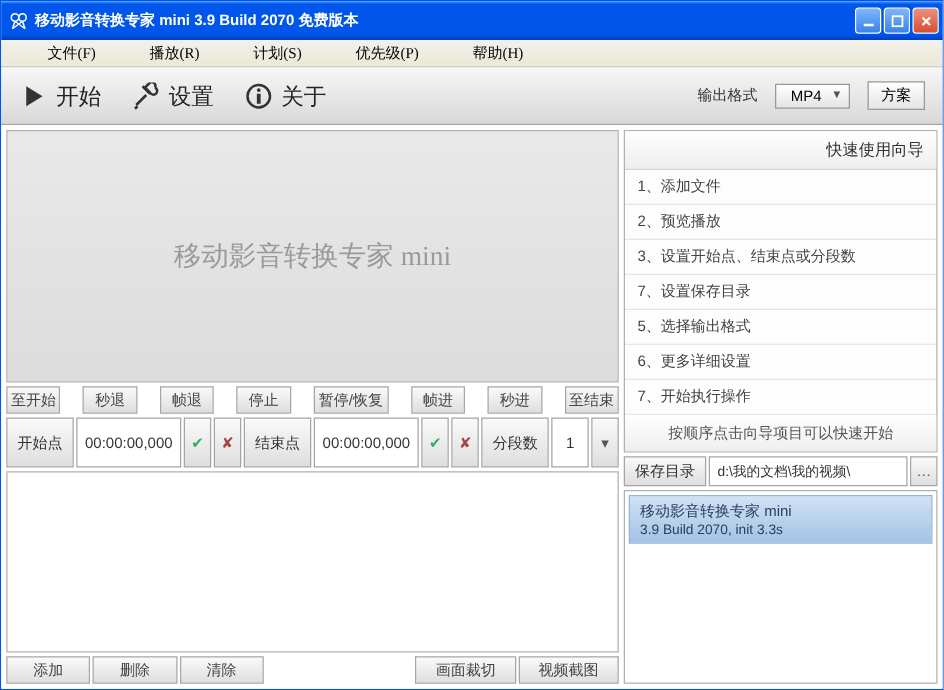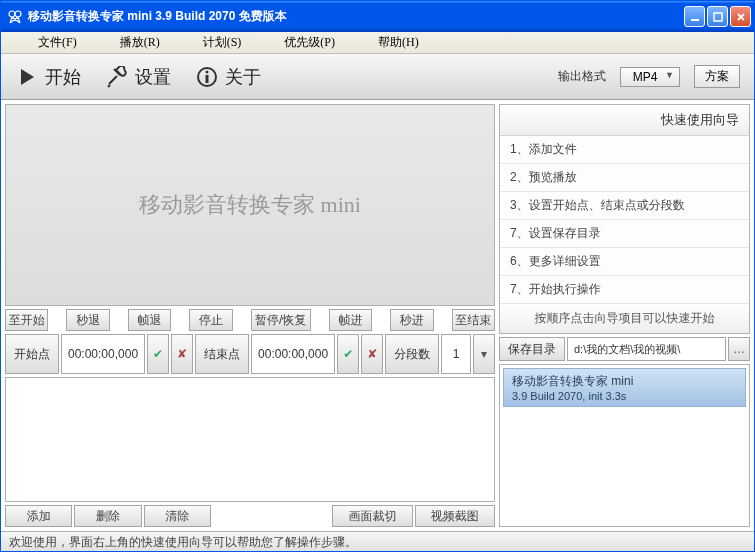--- a/index.html
+++ b/index.html
@@ -155,34 +155,32 @@
       </div>
     </div>
 
     <div class="right">
       <div class="guide">
         <div class="ghead">快速使用向导</div>
         <div class="gitem">1、添加文件</div>
         <div class="gitem">2、预览播放</div>
         <div class="gitem">3、设置开始点、结束点或分段数</div>
         <div class="gitem">7、设置保存目录</div>
+        <div class="gitem">5、选择输出格式</div>
         <div class="gitem">6、更多详细设置</div>
         <div class="gitem">7、开始执行操作</div>
         <div class="gfoot">按顺序点击向导项目可以快速开始</div>
       </div>
       <div class="saverow">
         <div class="tlbl">保存目录</div>
         <div class="tval" style="justify-content:flex-start;font-size:11px">d:\我的文档\我的视频\</div>
         <div class="ticon" style="color:#555">…</div>
       </div>
       <div class="log">
         <div class="logentry">
           <div class="l1">移动影音转换专家 mini</div>
           <div>3.9 Build 2070, init 3.3s</div>
         </div>
       </div>
     </div>
   </div>
 
-  <div class="statusbar">
-    <span>欢迎使用，界面右上角的快速使用向导可以帮助您了解操作步骤。</span>
-  </div>
 </div>
 
 </body></html>

